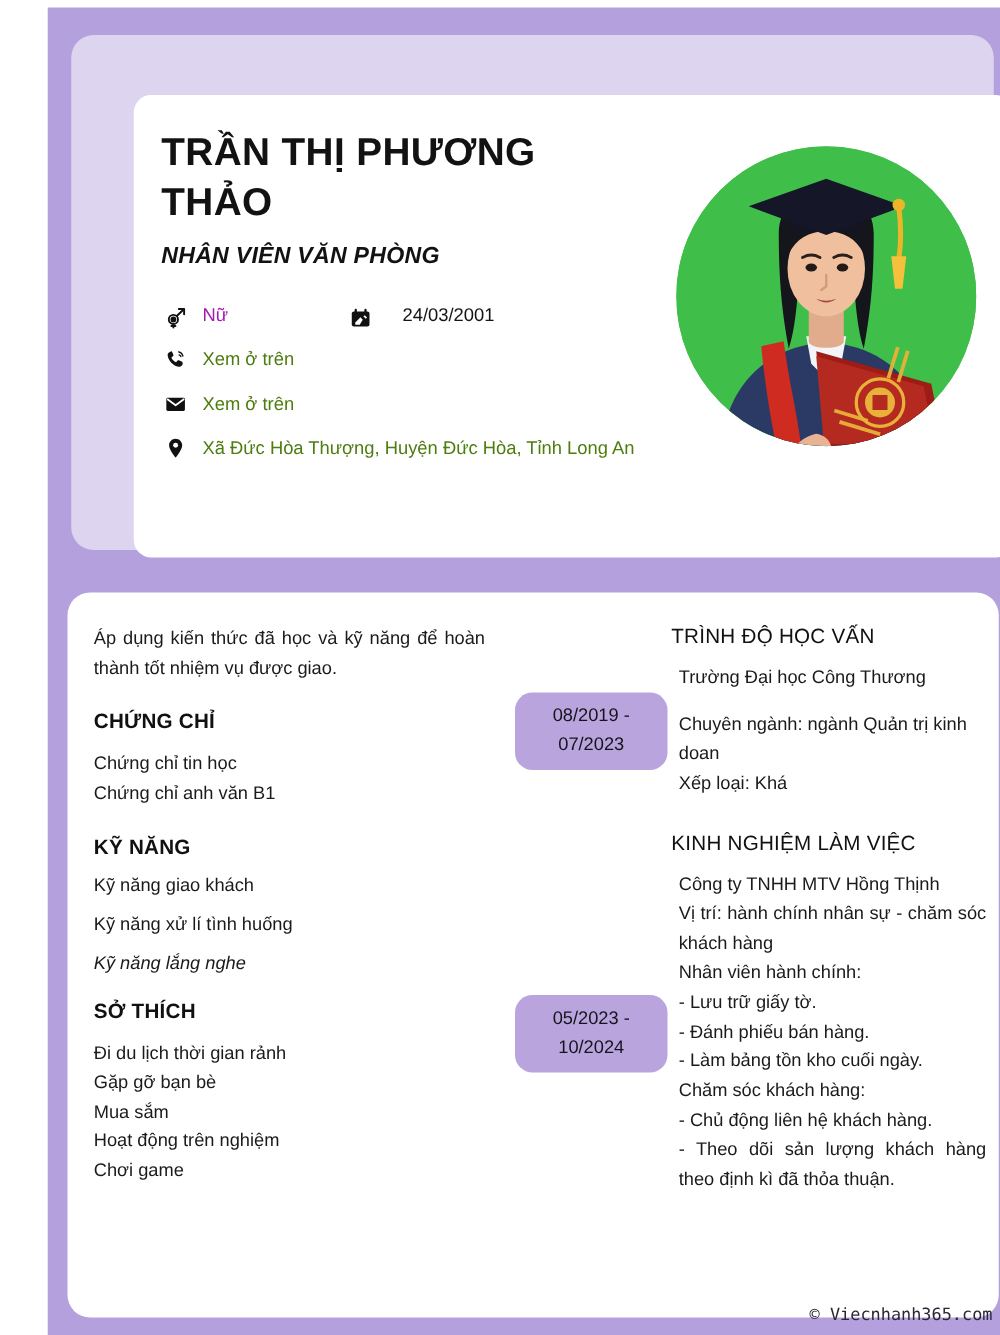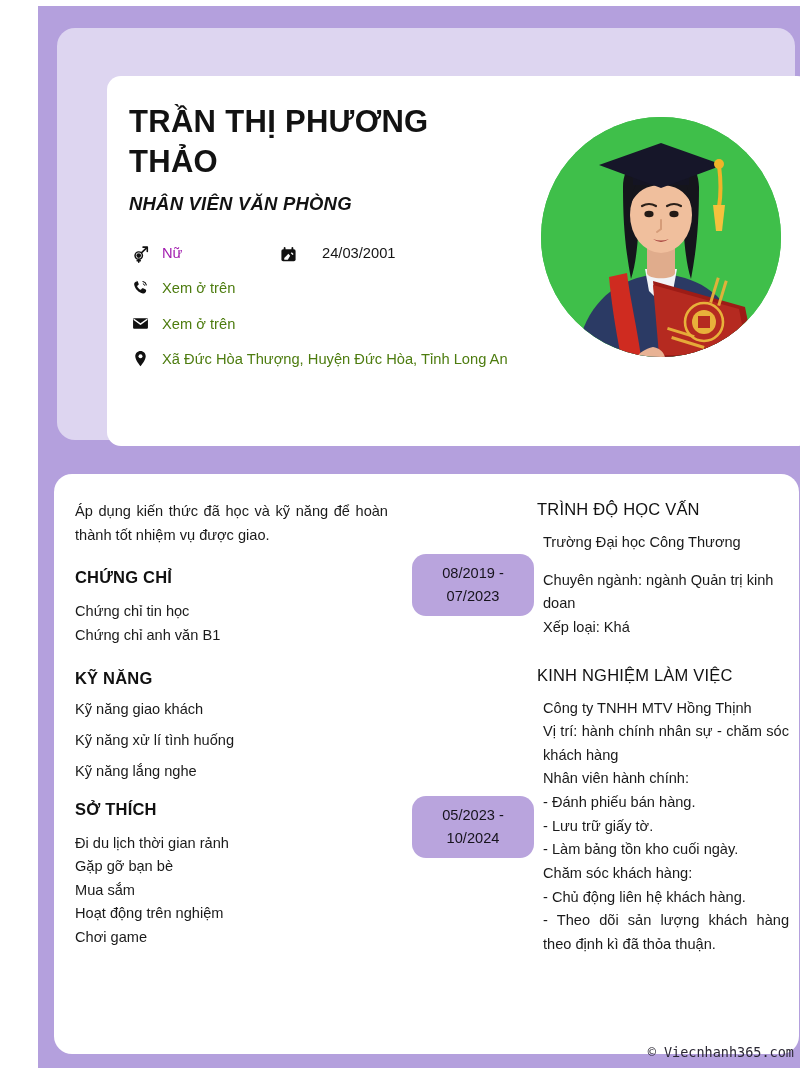--- a/index.html
+++ b/index.html
@@ -161,21 +161,21 @@
     font-size: 14.6px;
     line-height: 1.62;
     color: #1a1a1a;
   }
   .tight-list div { margin: 0; }
   .spaced-list {
     font-size: 14.6px;
     color: #1a1a1a;
   }
   .spaced-list div { margin-bottom: 15px; }
-  .spaced-list div:last-child { margin-bottom: 0; }
+  .spaced-list div:last-child { margin-bottom: 0; font-style: italic; }
 
   
   .r-head {
     font-size: 16.5px;
     font-weight: normal;
     color: #111111;
     margin: 0 0 12px 0;
     letter-spacing: 0.2px;
     padding-left: 125px;
     text-transform: uppercase;
@@ -406,22 +406,22 @@
         </div>
       </div>
 
       <div class="r-head" style="margin-top:26px;">KINH NGHIỆM LÀM VIỆC</div>
       <div class="tl-row">
         <div class="tl-badge">05/2023 - 10/2024</div>
         <div class="tl-content">
           <p class="just">Công ty TNHH MTV Hồng Thịnh</p>
           <p class="just">Vị trí: hành chính nhân sự - chăm sóc khách hàng</p>
           <p>Nhân viên hành chính:</p>
+          <p>- Lưu trữ giấy tờ.</p>
           <p>- Đánh phiếu bán hàng.</p>
-          <p>- Lưu trữ giấy tờ.</p>
           <p>- Làm bảng tồn kho cuối ngày.</p>
           <p>Chăm sóc khách hàng:</p>
           <p>- Chủ động liên hệ khách hàng.</p>
           <p class="just">- Theo dõi sản lượng khách hàng theo định kì đã thỏa thuận.</p>
         </div>
       </div>
 
     </div>
   </div>
 

